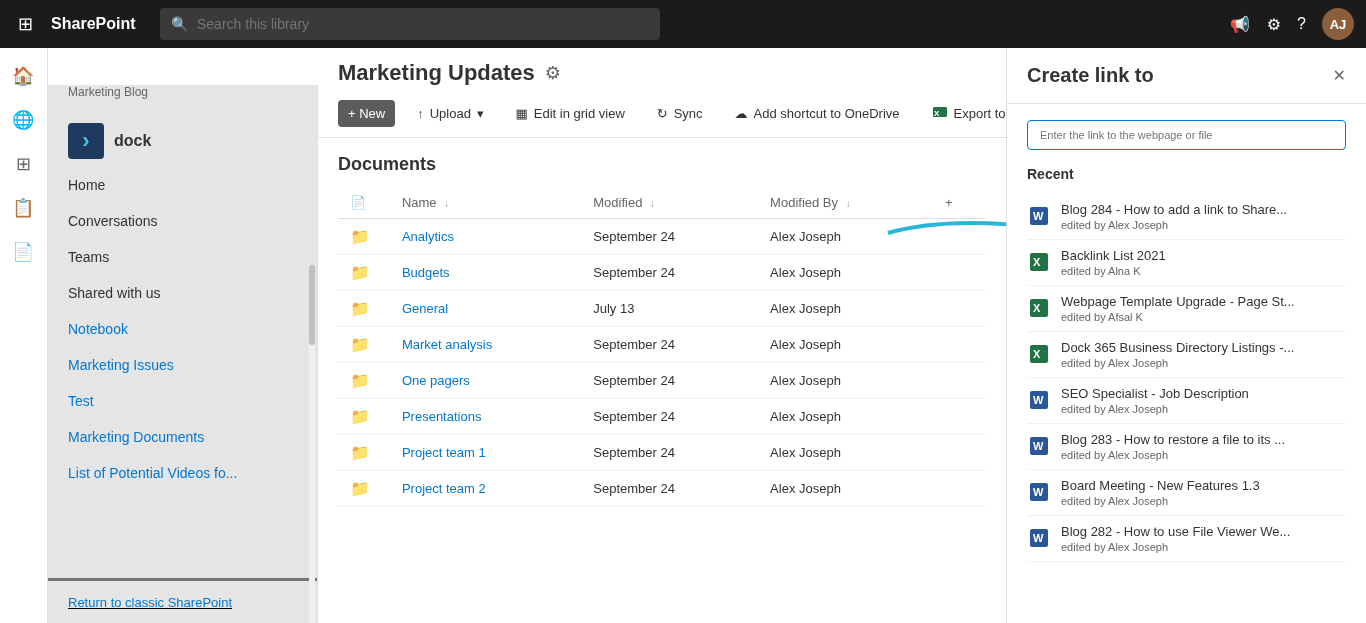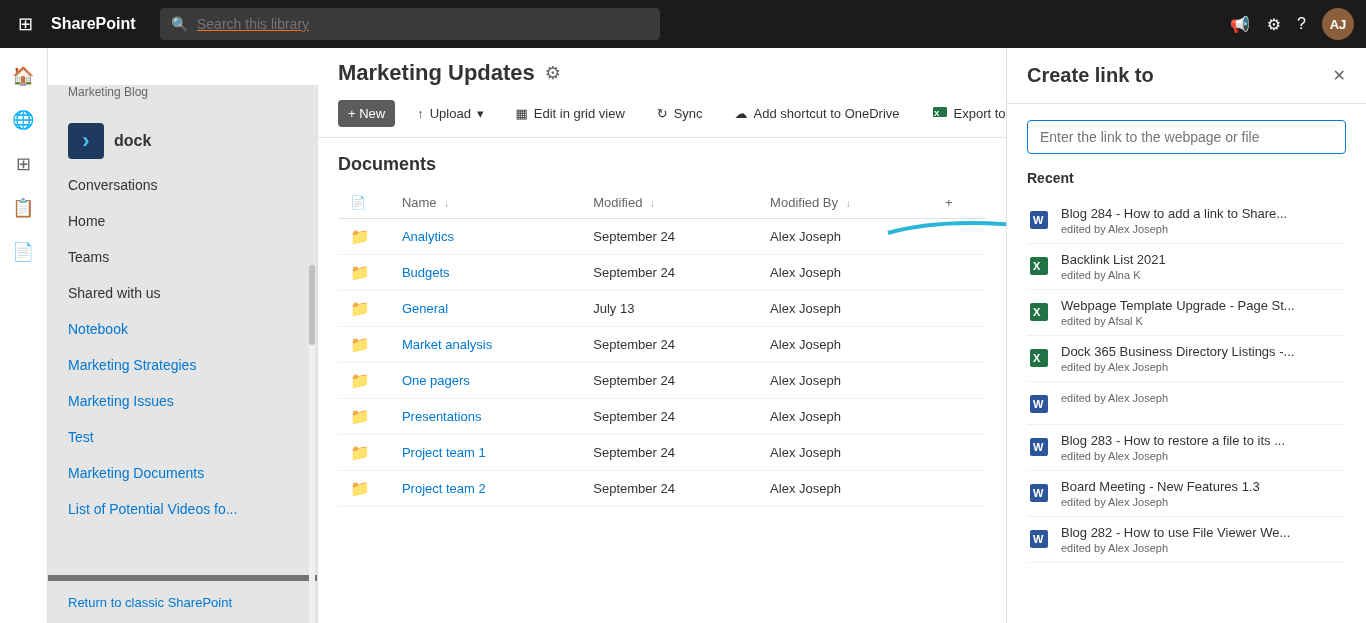--- a/index.html
+++ b/index.html
@@ -28,21 +28,20 @@
       gap: 8px;
       height: 32px;
     }
     .nav-search input {
       background: transparent;
       border: none;
       outline: none;
       color: #f97316;
       font-size: 14px;
       width: 100%;
-      text-decoration: underline;
     }
     .nav-search-icon { color: #aaa; font-size: 14px; }
     .nav-right { margin-left: auto; display: flex; align-items: center; gap: 16px; }
     .nav-icon { color: #fff; font-size: 16px; cursor: pointer; }
     .nav-avatar {
       width: 32px; height: 32px;
       border-radius: 50%;
       background: #8b5e3c;
       display: flex; align-items: center; justify-content: center;
       color: #fff; font-size: 13px; font-weight: 600;
@@ -117,21 +116,21 @@
     .nav-list li a.blue-link { color: #0078d4; }
     .sidebar-scroll-bar {
       position: absolute;
       right: 2px;
       top: 120px;
       bottom: 40px;
       width: 6px;
     }
     .sidebar-scroll-track { width: 6px; height: 100%; background: #f0f0f0; border-radius: 3px; }
     .sidebar-scroll-thumb { width: 6px; height: 80px; background: #c0c0c0; border-radius: 3px; margin-top: 60px; }
-    .nav-footer { padding: 12px 20px; border-top: 6px solid #737373; }
+    .nav-footer { padding: 12px 20px; border-top: 3px solid #737373; text-decoration: underline; }
     .nav-footer a { font-size: 13px; color: #0078d4; text-decoration: none; }
 
     
     .content-area {
       flex: 1;
       display: flex;
       flex-direction: column;
       overflow: hidden;
       background: #fff;
     }
@@ -215,21 +214,21 @@
       border-bottom: 1px solid #e0e0e0;
     }
     .panel-title { font-size: 20px; font-weight: 600; color: #333; }
     .panel-close { background: none; border: none; cursor: pointer; font-size: 16px; color: #666; }
     .panel-body { padding: 16px 20px; flex: 1; overflow-y: auto; }
     .link-input {
       width: 100%;
       border: 1px solid #0078d4;
       border-radius: 4px;
       padding: 8px 12px;
-      font-size: 14px;
+      font-size: 11px;
       color: #999;
       outline: none;
       margin-bottom: 16px;
     }
     .recent-label { font-size: 14px; font-weight: 600; color: #333; margin-bottom: 12px; }
     .recent-item {
       display: flex;
       align-items: flex-start;
       gap: 10px;
       padding: 8px 0;
@@ -285,36 +284,33 @@
   <div class="nav-sidebar">
     <div class="breadcrumb-text">Marketing Blog</div>
     <div class="nav-sidebar-header">
       <div class="site-logo">
         <span style="color:#4fc3f7;font-size:22px;">›</span>
       </div>
       <span class="site-name">dock</span>
     </div>
     <ul class="nav-list">
       <li>
+          <a class="black-link">Home</a>
+        </li>
+      <li>
           <a class="black-link">Conversations</a>
         </li>
       <li>
-          <a class="black-link">Home</a>
-        </li>
-      <li>
           <a class="black-link">Teams</a>
         </li>
       <li>
           <a class="black-link">Shared with us</a>
         </li>
       <li>
           <a class="blue-link">Notebook</a>
-        </li>
-      <li>
-          <a class="blue-link">Marketing Strategies</a>
         </li>
       <li>
           <a class="blue-link">Marketing Issues</a>
         </li>
       <li>
           <a class="blue-link">Test</a>
         </li>
       <li>
           <a class="blue-link">Marketing Documents</a>
         </li>
@@ -539,20 +535,21 @@
     </div>
   </div>
           <div class="recent-item">
     <div class="recent-file-icon word-icon">
       <svg width="20" height="20" viewBox="0 0 20 20">
                 <rect width="18" height="18" x="1" y="1" fill="#2b579a" rx="2"></rect>
                 <text x="4" y="14" fill="#fff" font-size="11" font-weight="bold">W</text>
               </svg>
     </div>
     <div class="recent-info">
+      <div class="recent-name">SEO Specialist - Job Description</div>
       <div class="recent-edited">edited by Alex Joseph</div>
     </div>
   </div>
           <div class="recent-item">
     <div class="recent-file-icon word-icon">
       <svg width="20" height="20" viewBox="0 0 20 20">
                 <rect width="18" height="18" x="1" y="1" fill="#2b579a" rx="2"></rect>
                 <text x="4" y="14" fill="#fff" font-size="11" font-weight="bold">W</text>
               </svg>
     </div>

